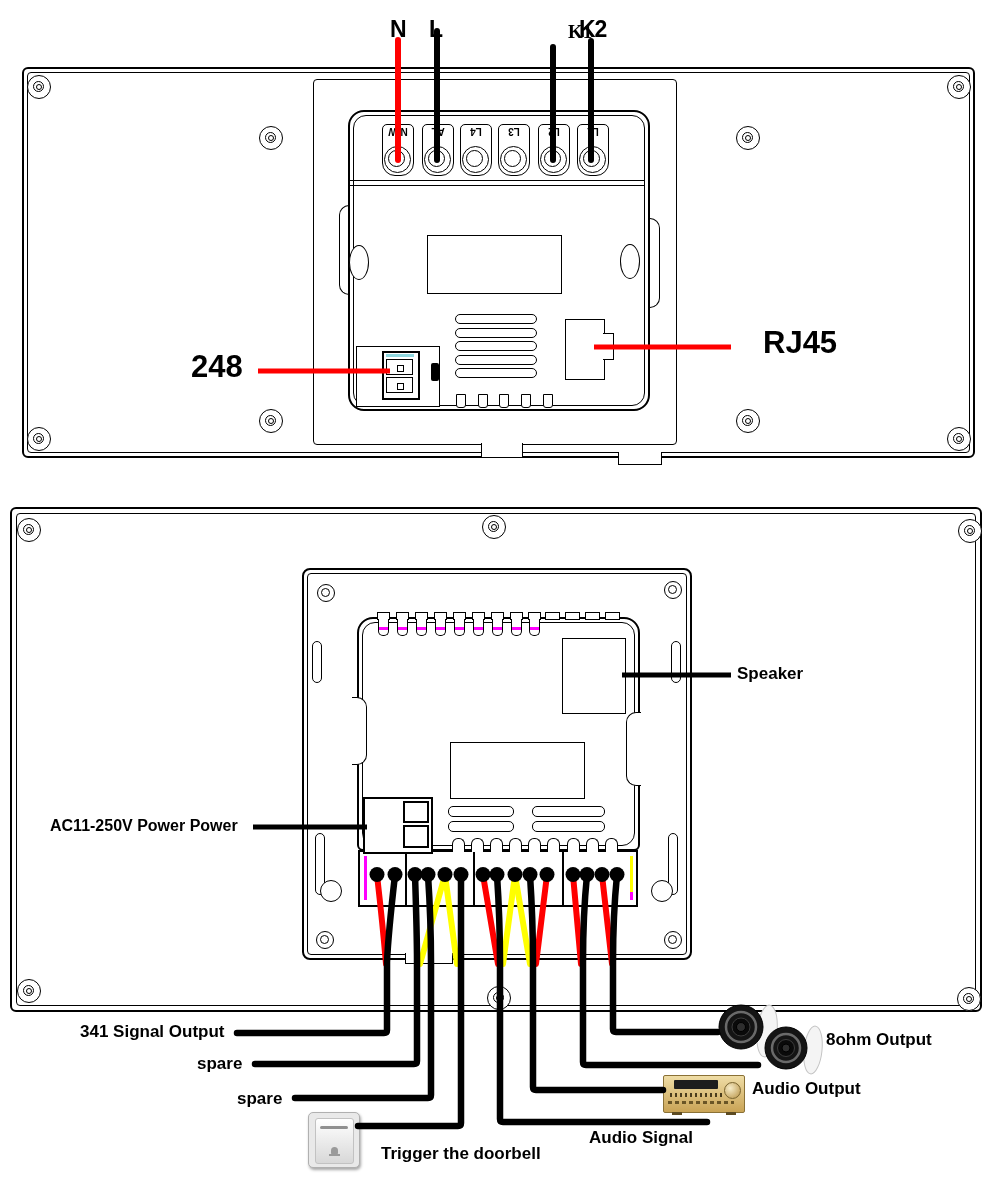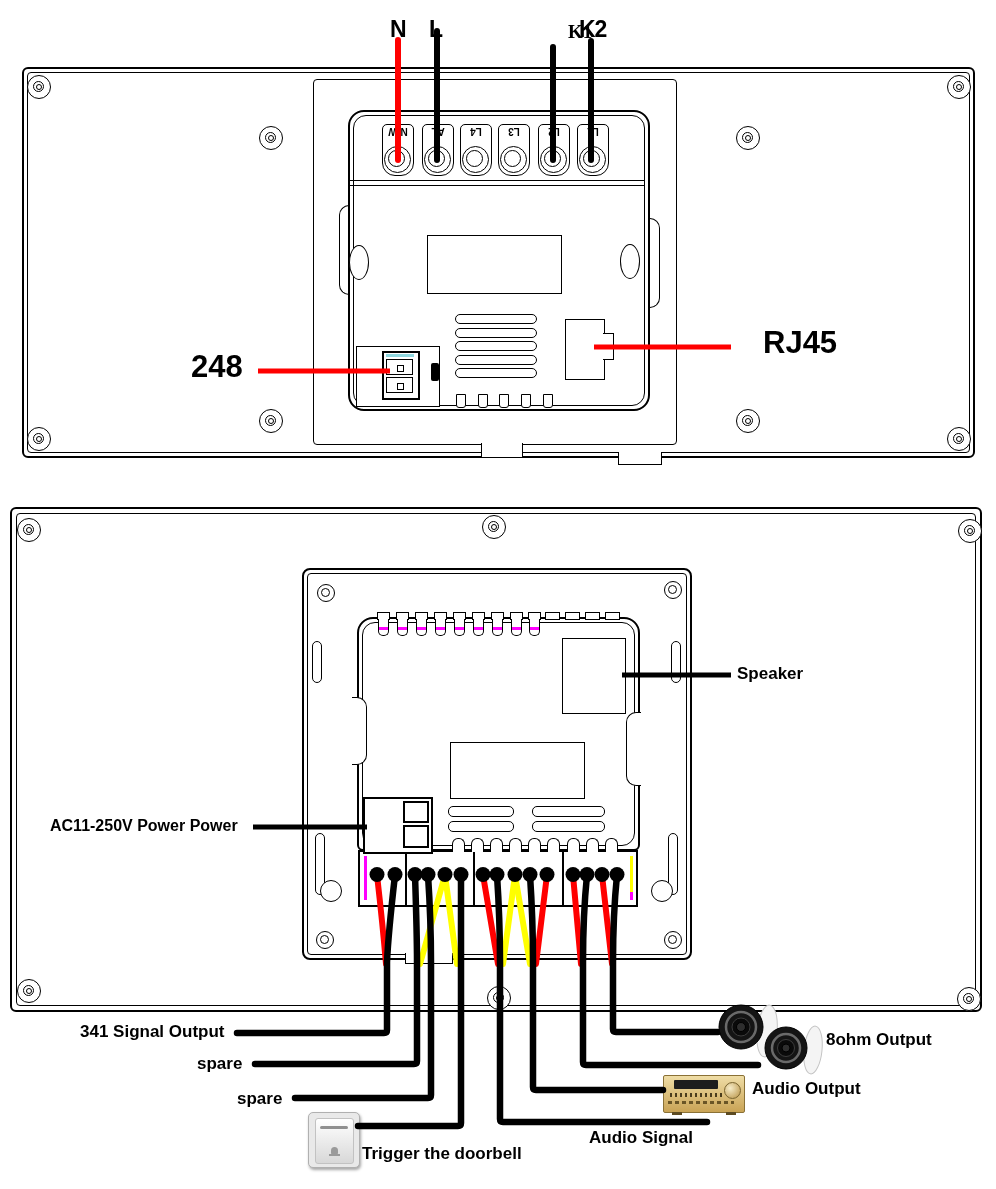--- a/index.html
+++ b/index.html
@@ -404,18 +404,18 @@
   <div class="lbl wire-top-lbl" style="left:579px;top:16px;letter-spacing:-1px;">K2</div>
 
   <div class="lbl lbl-big" style="left:191px;top:349px;">248</div>
   <div class="lbl lbl-big" style="left:763px;top:325px;">RJ45</div>
 
   <div class="lbl lbl-16" style="left:737px;top:664px;">Speaker</div>
   <div class="lbl lbl-16" style="left:50px;top:817px;font-size:16px;">AC11-250V Power Power</div>
   <div class="lbl lbl-16" style="left:80px;top:1022px;">341 Signal Output</div>
   <div class="lbl lbl-16" style="left:197px;top:1054px;">spare</div>
   <div class="lbl lbl-16" style="left:237px;top:1089px;">spare</div>
-  <div class="lbl lbl-16" style="left:362px;top:1144px;">Trigger the doorbell</div>
+  <div class="lbl lbl-16" style="left:362px;top:1144px;padding-left:19px;">Trigger the doorbell</div>
   <div class="lbl lbl-16" style="left:589px;top:1128px;">Audio Signal</div>
   <div class="lbl lbl-16" style="left:752px;top:1079px;">Audio Output</div>
   <div class="lbl lbl-16" style="left:826px;top:1030px;">8ohm Output</div>
 
 </div>
 
 </body></html>

